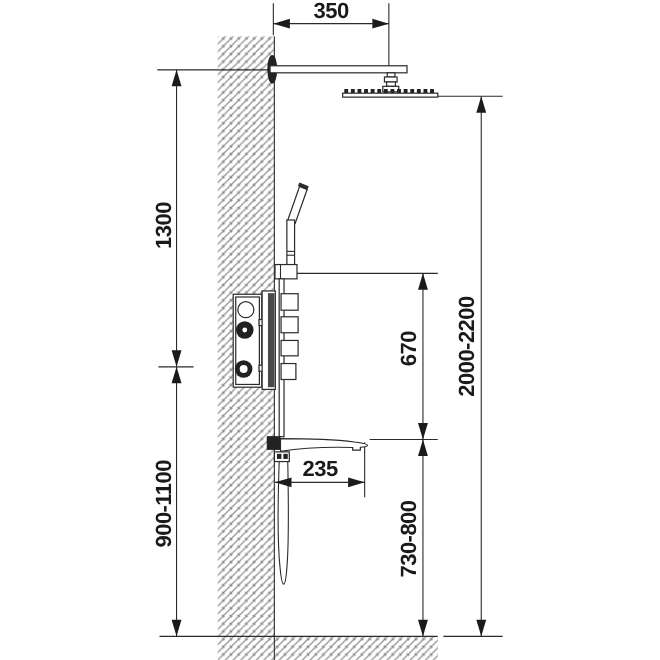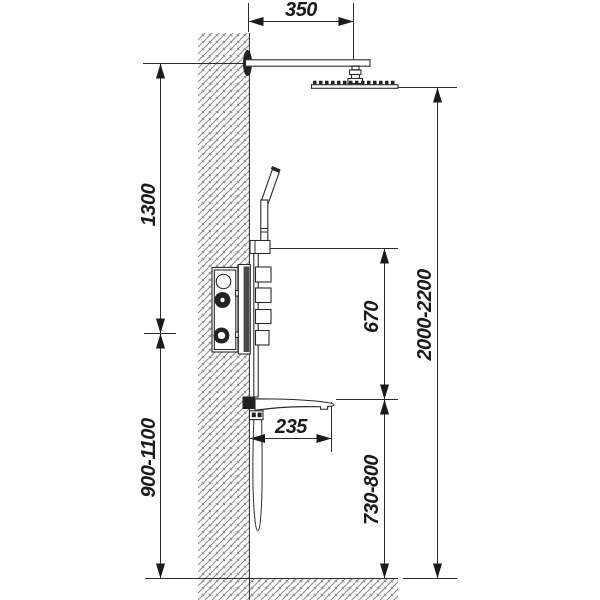--- a/index.html
+++ b/index.html
@@ -9,21 +9,20 @@
     width: 600px;
     height: 600px;
     overflow: hidden;
     font-family: "Liberation Sans", sans-serif;
   }
   #stage {
     position: relative;
     width: 600px;
     height: 600px;
     background: #ffffff;
-    font-style: italic;
   }
   svg { display: block; }
   .dim-text {
     font-family: "Liberation Sans", sans-serif;
     font-size: 20px;
     font-weight: 700;
     letter-spacing: -0.5px;
     fill: #1a1a1a;
   }
   .thin  { stroke: #2b2b2b; stroke-width: 1;   fill: none; }

